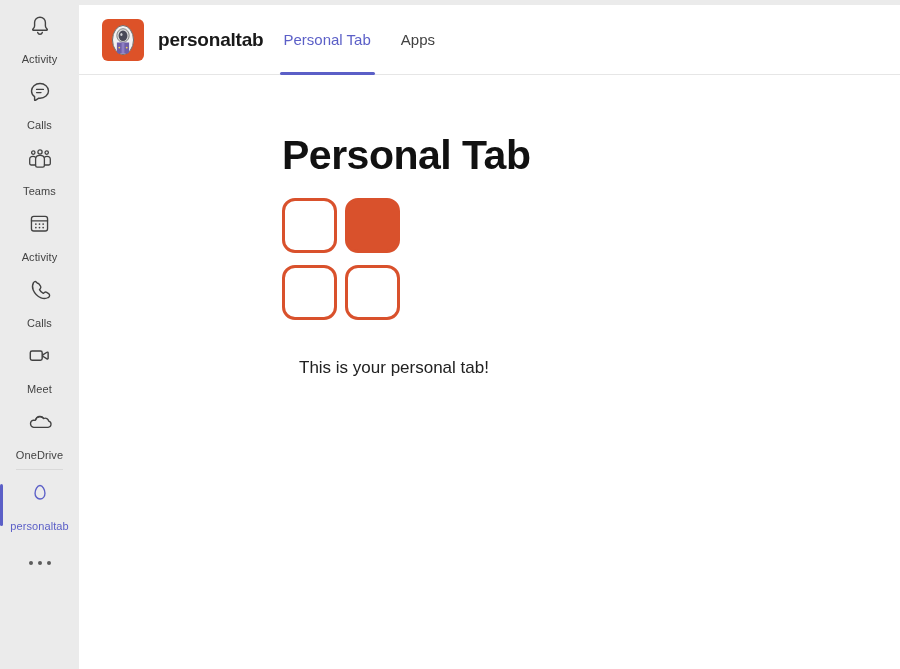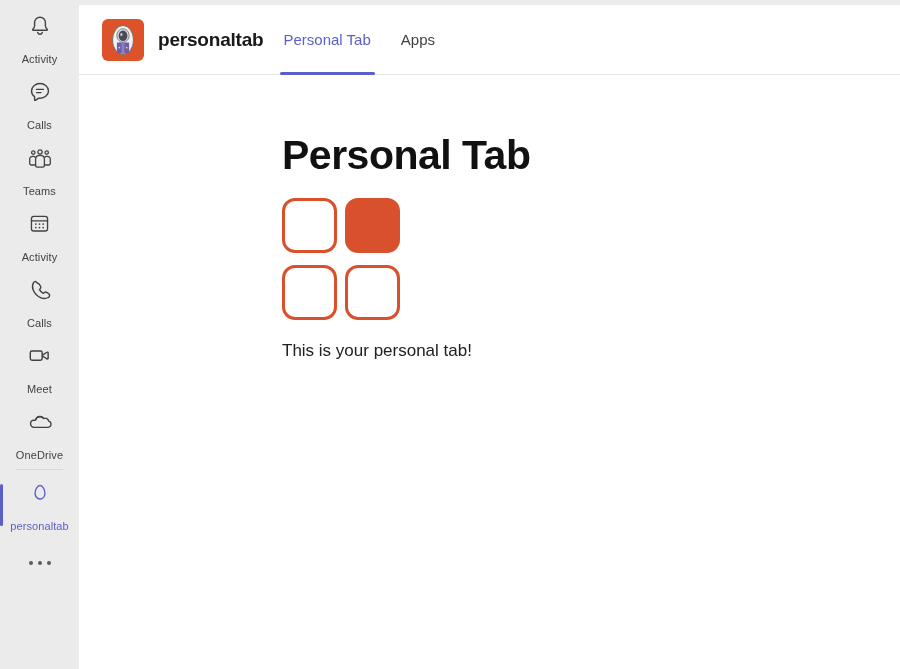--- a/index.html
+++ b/index.html
@@ -196,21 +196,21 @@
   }
   .logo-sq.tl { left: 0;  top: 0; }
   .logo-sq.tr { left: 63px; top: 0; background: #d9512c; }
   .logo-sq.bl { left: 0;  top: 67px; }
   .logo-sq.br { left: 63px; top: 67px; }
 
   .content-text {
     position: absolute;
     left: 203px;
     top: 263px;
-    margin: 0;
+    margin: 17px;
     font-size: 17px;
     color: #212121;
     line-height: 24px;
   }
 </style>
 </head>
 <body>
 
 <div id="app">
 

